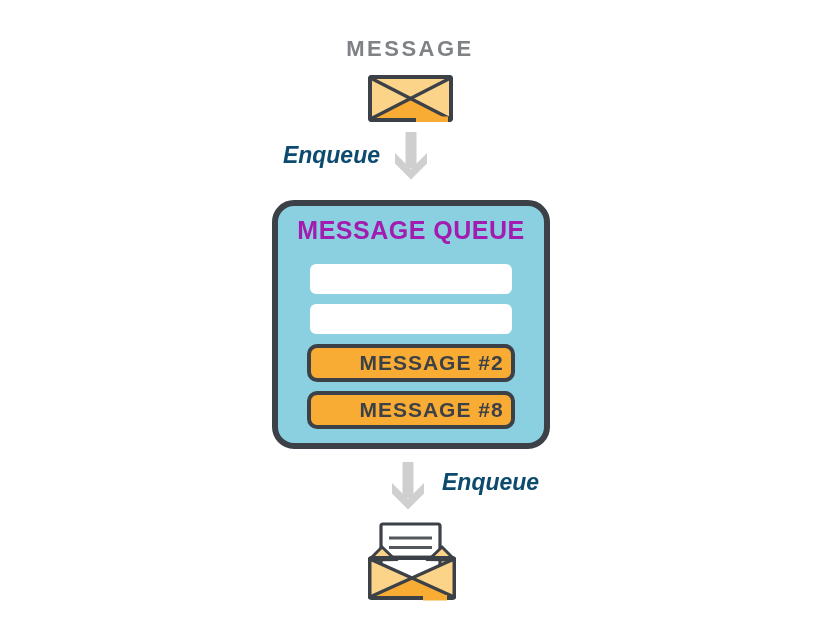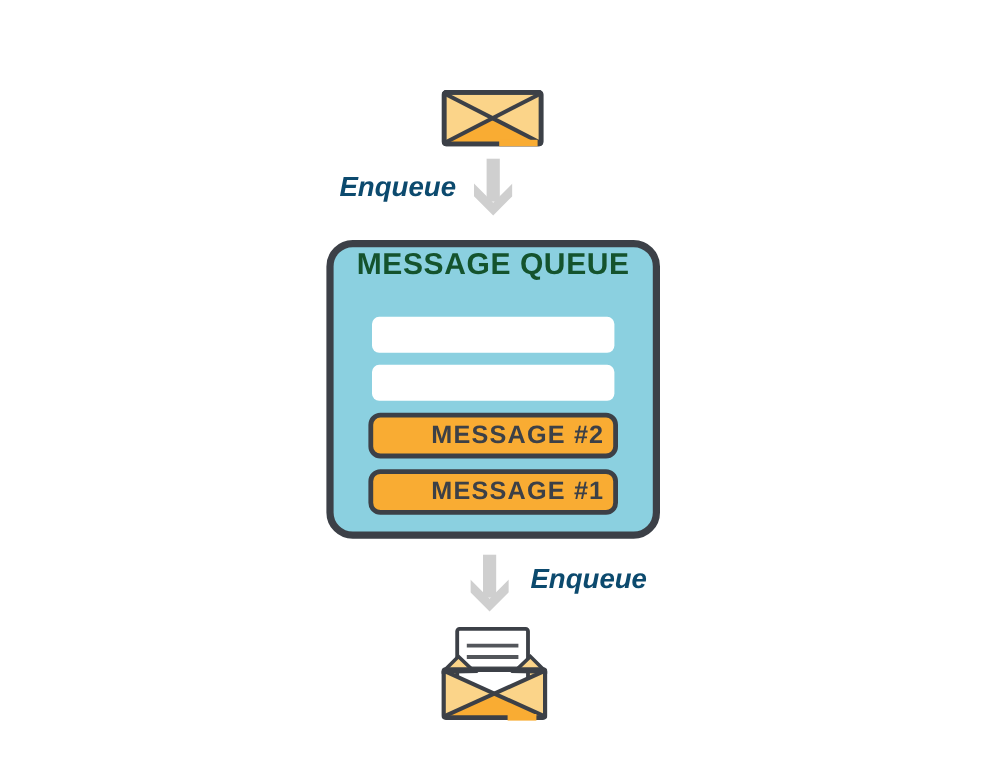--- a/index.html
+++ b/index.html
@@ -17,22 +17,22 @@
     font-size:23px;font-weight:bold;font-style:italic;color:#0c4a6e;
     white-space:nowrap;
   }
   .enqueue-label{left:230px;width:150px;top:142px;text-align:right;}
   .enqueue-arrow{left:395px;top:132px;}
   .queue-box{
     left:272px;top:200px;width:278px;height:249px;box-sizing:border-box;
     background:#8BD0E0;border:6px solid #3C4047;border-radius:22px;
   }
   .queue-title{
-    margin:0;text-align:center;
-    font-size:25px;font-weight:bold;letter-spacing:0.5px;color:#14532d;
+    margin:0;padding-top:10px;text-align:center;
+    font-size:25px;font-weight:bold;letter-spacing:0.5px;color:#a21caf;
   }
   .slot{
     position:absolute;box-sizing:border-box;text-align:center;
     font-weight:bold;font-size:21px;letter-spacing:1px;color:#3C4047;
   }
   .slot.empty{
     left:32px;width:202px;height:30px;background:#ffffff;border-radius:6px;
   }
   .slot.empty.n0{top:58px;}
   .slot.empty.n1{top:98px;}
@@ -44,20 +44,21 @@
   .slot.filled.n3{top:185px;}
   .dequeue-arrow{left:392px;top:462px;}
   .dequeue-label{left:442px;top:469px;}
   .env-open{left:368px;top:522px;}
 </style>
 </head>
 <body>
 
 <div class="canvas">
 
+  <div class="abs title-message">MESSAGE</div>
 
   <svg class="abs env-closed" width="85" height="47" viewBox="0 0 85 47">
     <rect x="2" y="2" width="81" height="43" rx="2" fill="#FBD489" stroke="#3C4047" stroke-width="4"></rect>
     <polygon points="3,44.5 42.5,22.5 82,44.5" fill="#F9AC33"></polygon>
     <line x1="3.5" y1="3.5" x2="81.5" y2="43.5" stroke="#3C4047" stroke-width="3.4"></line>
     <line x1="81.5" y1="3.5" x2="3.5" y2="43.5" stroke="#3C4047" stroke-width="3.4"></line>
     <rect x="2" y="2" width="81" height="43" rx="2" fill="none" stroke="#3C4047" stroke-width="4"></rect>
     <rect x="48" y="41.5" width="32" height="5.5" fill="#F9AC33"></rect>
   </svg>
 
@@ -65,21 +66,21 @@
   <svg class="abs enqueue-arrow" width="32" height="50" viewBox="0 0 32 50">
     <rect x="10.5" y="0" width="11" height="36" fill="#CFCFCF"></rect>
     <polygon points="0,21 16,37 32,21 32,31.5 16,47.5 0,31.5" fill="#CFCFCF"></polygon>
   </svg>
 
   <div class="abs queue-box">
     <h2 class="queue-title">MESSAGE QUEUE</h2>
     <div class="slot empty n0"></div>
     <div class="slot empty n1"></div>
     <div class="slot filled n2">MESSAGE #2</div>
-    <div class="slot filled n3">MESSAGE #1</div>
+    <div class="slot filled n3">MESSAGE #8</div>
   </div>
 
   <svg class="abs dequeue-arrow" width="32" height="50" viewBox="0 0 32 50">
     <rect x="10.5" y="0" width="11" height="36" fill="#CFCFCF"></rect>
     <polygon points="0,21 16,37 32,21 32,31.5 16,47.5 0,31.5" fill="#CFCFCF"></polygon>
   </svg>
   <div class="abs flow-label dequeue-label">Enqueue</div>
 
   <svg class="abs env-open" width="88" height="80" viewBox="0 0 88 80">
 

